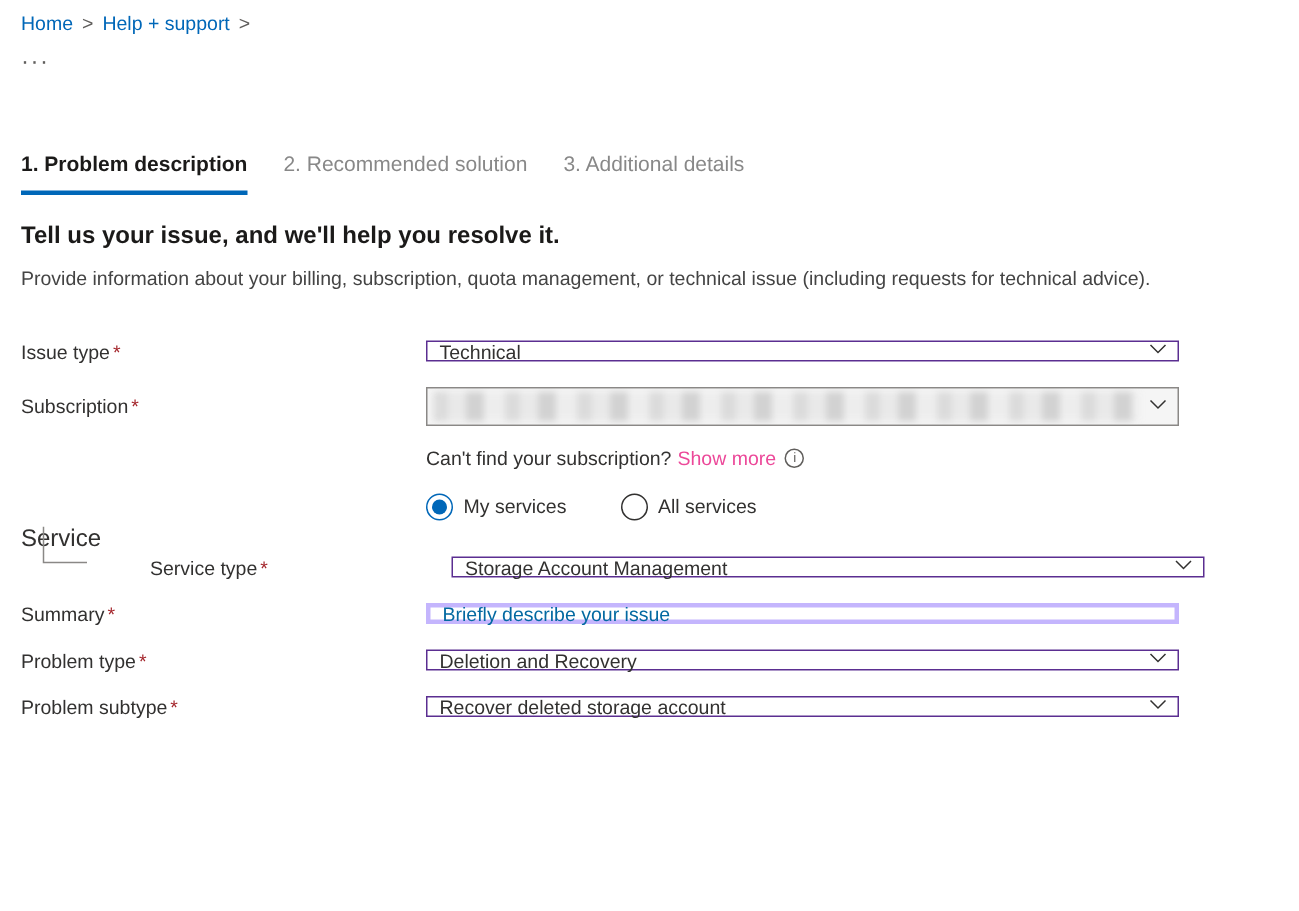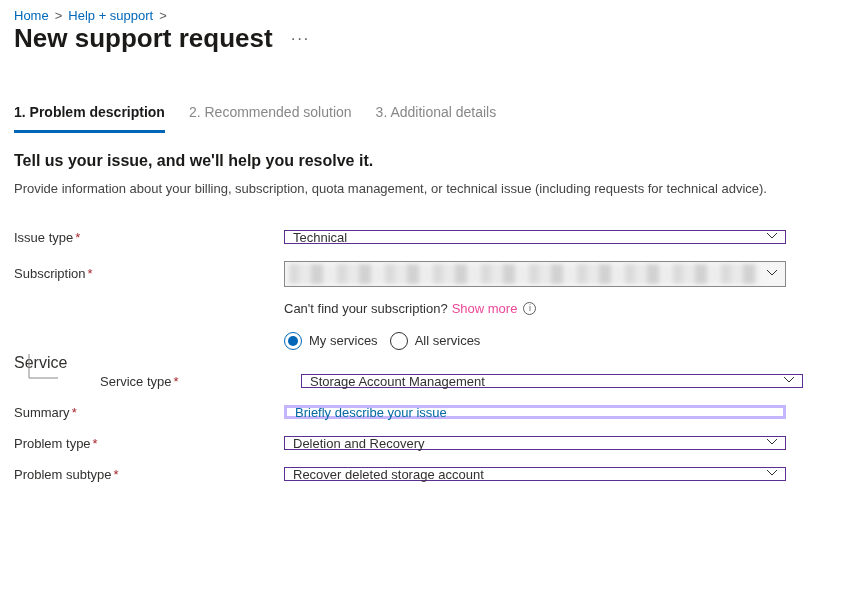--- a/index.html
+++ b/index.html
@@ -6,21 +6,21 @@
     body {
       font-family: "Segoe UI", -apple-system, sans-serif;
       font-size: 13px;
       color: #323130;
       background: #fff;
       padding: 8px 14px;
       width: 866px;
     }
     .breadcrumb {
       font-size: 13px;
-      margin-bottom: 0;
+      margin-bottom: 10px;
       display: flex;
       align-items: center;
       gap: 6px;
     }
     .breadcrumb a { color: #0067b8; text-decoration: none; }
     .breadcrumb-sep { color: #605e5c; }
     .page-title-row {
       display: flex;
       align-items: center;
       gap: 18px;
@@ -126,21 +126,21 @@
       display: inline-flex;
       align-items: center;
       justify-content: center;
       color: #605e5c;
       margin-left: 2px;
     }
     .radio-row {
       margin-left: 270px;
       display: flex;
       align-items: center;
-      gap: 12px;
+      gap: 36px;
       margin-bottom: 4px;
     }
     .radio-opt {
       display: flex;
       align-items: center;
       gap: 7px;
       font-size: 13px;
       cursor: pointer;
     }
     .radio {
@@ -196,21 +196,20 @@
 <body>
 
 <div class="breadcrumb">
   <a href="#">Home</a>
   <span class="breadcrumb-sep">&gt;</span>
   <a href="#">Help + support</a>
   <span class="breadcrumb-sep">&gt;</span>
 </div>
 
 <div class="page-title-row">
-  <h1>New support request</h1>
   <span class="more-dots">···</span>
 </div>
 
 <div class="tabs">
   <div class="tab active">1. Problem description</div>
   <div class="tab">2. Recommended solution</div>
   <div class="tab">3. Additional details</div>
 </div>
 
 <div class="section-heading">Tell us your issue, and we'll help you resolve it.</div>

